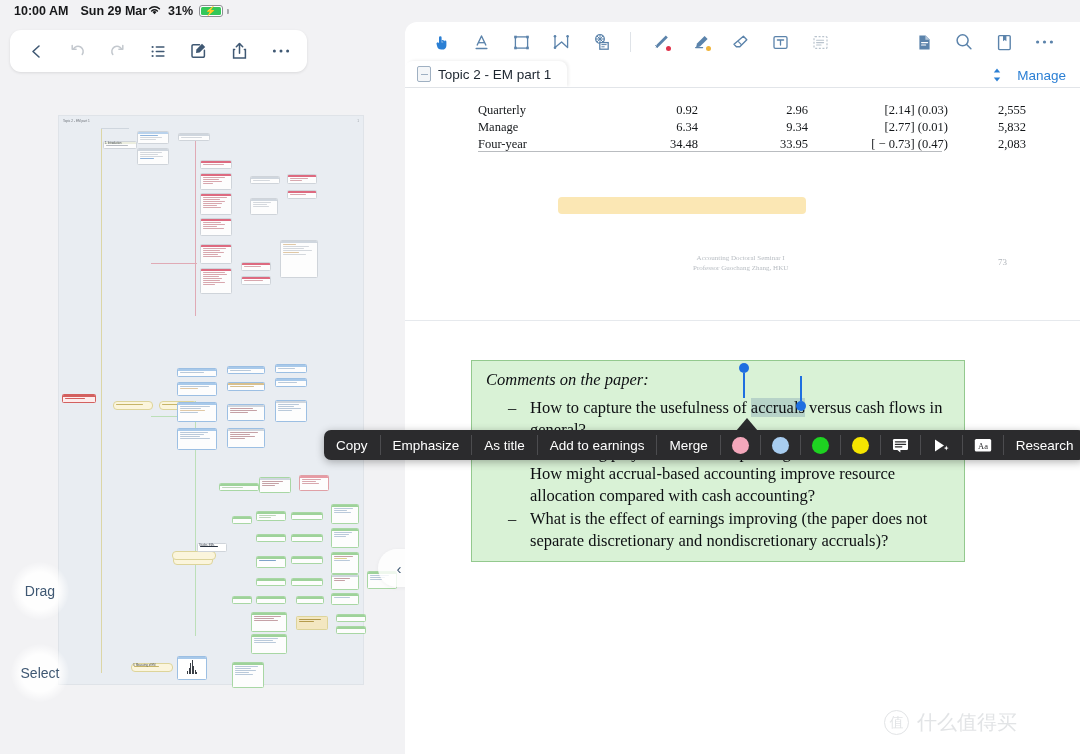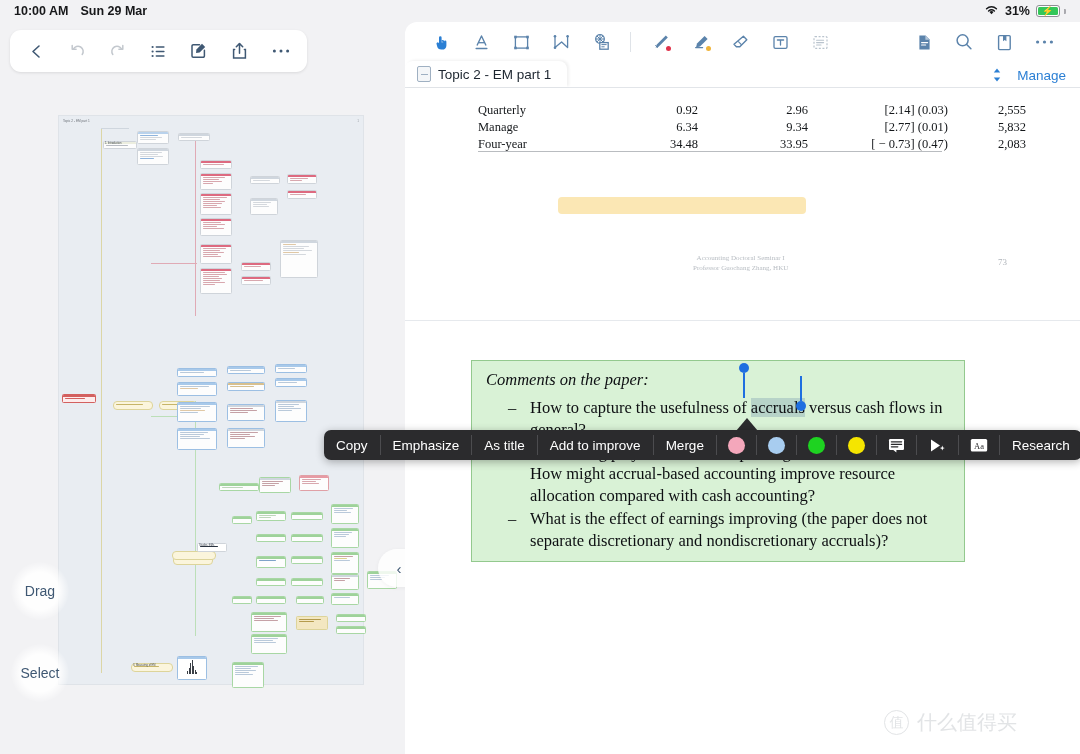--- a/index.html
+++ b/index.html
@@ -7,21 +7,21 @@
     width: 1080px; height: 754px;
     font-family: "Liberation Sans", sans-serif;
     background: #f2f2f4;
     overflow: hidden;
   }
   #root { position: relative; width: 1080px; height: 754px; }
 
   
   .statusbar {
     position: absolute; top: 0; left: 0; width: 1080px; height: 22px;
-    display: flex; align-items: center; justify-content: space-between;
+    display: flex; align-items: center; 
     padding: 0 14px; font-size: 12.5px; font-weight: bold; color: #17181a;
   }
   .sb-left { display: flex; gap: 12px; align-items: center; }
   .sb-right { display: flex; gap: 6px; align-items: center; }
   .batt-wrap { display: flex; align-items: center; gap: 4px; }
   .batt {
     width: 24px; height: 12px; border: 1px solid #8e8e93; border-radius: 3px;
     position: relative; padding: 1px; background: #fff;
   }
   .batt-fill { width: 100%; height: 100%; background: #34c759; border-radius: 1.5px;
@@ -910,21 +910,21 @@
   </div>
 
   <div class="ctx-arrow"></div>
   <div class="ctx">
     <div class="ctx-item">Copy</div>
     <div class="ctx-div"></div>
     <div class="ctx-item">Emphasize</div>
     <div class="ctx-div"></div>
     <div class="ctx-item">As title</div>
     <div class="ctx-div"></div>
-    <div class="ctx-item">Add to improve</div>
+    <div class="ctx-item">Add to earnings</div>
     <div class="ctx-div"></div>
     <div class="ctx-item">Merge</div>
     <div class="ctx-div"></div>
     <div class="ctx-ico">
         <span class="ctx-dot" style="background:#f4a7bb"></span>
       </div>
     <div class="ctx-div"></div>
     <div class="ctx-ico">
         <span class="ctx-dot" style="background:#a8cdf0"></span>
       </div>

